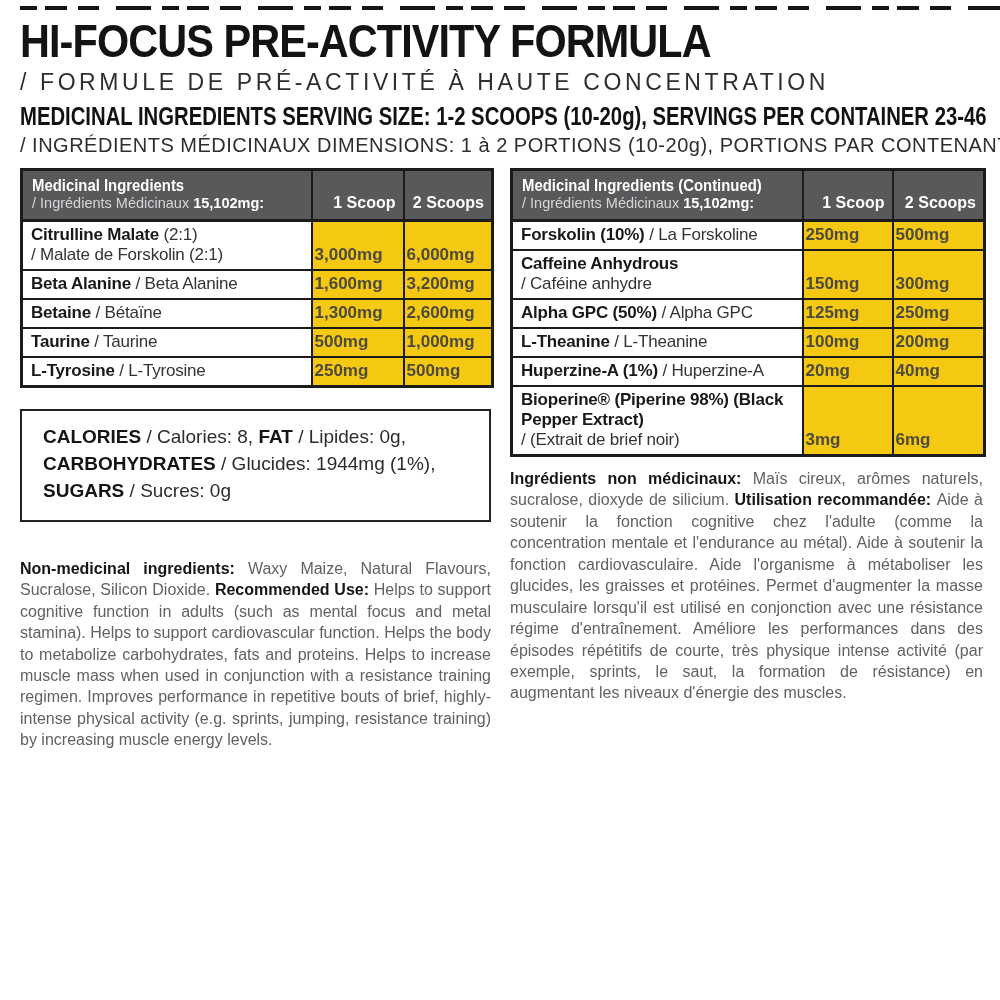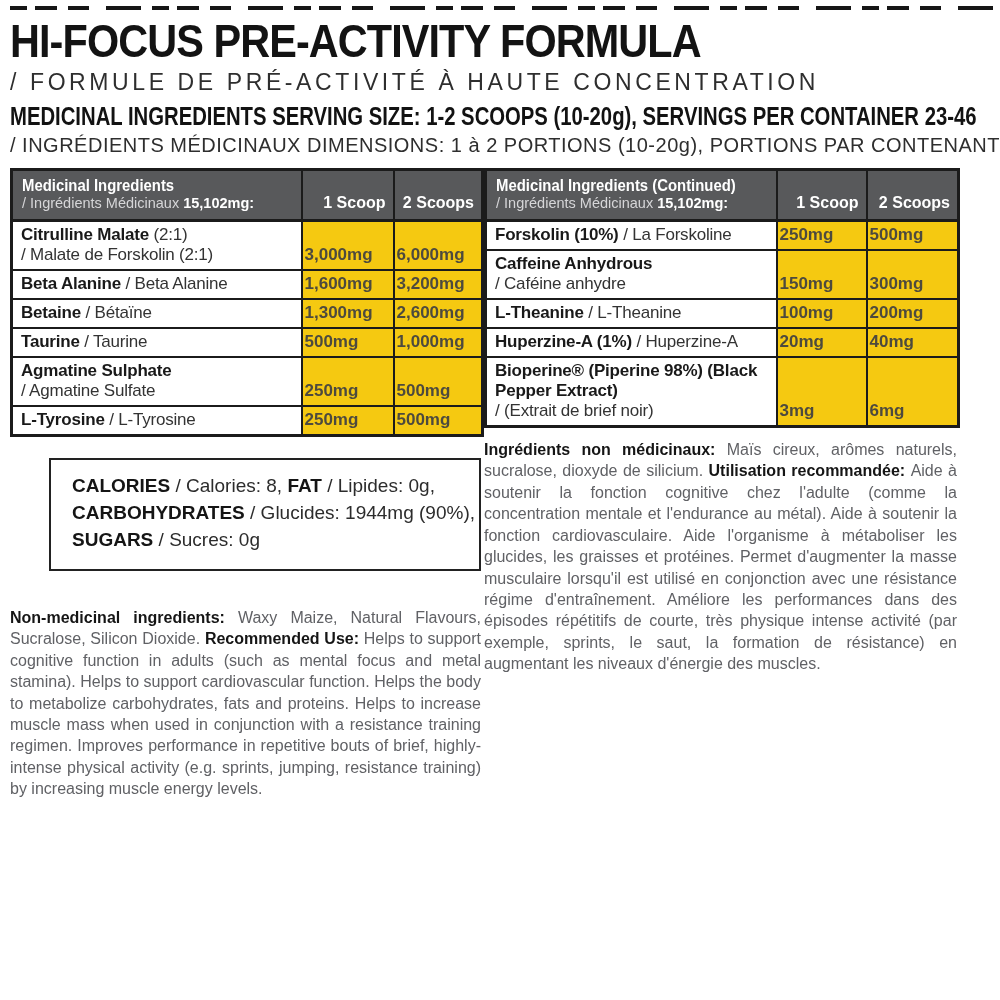--- a/index.html
+++ b/index.html
@@ -3,21 +3,21 @@
 <meta charset="utf-8">
 <style>
   html, body {
     margin: 0; padding: 0;
     width: 1000px; height: 1000px;
     background: #ffffff;
     font-family: "Liberation Sans", sans-serif;
     overflow: hidden;
     color: #1a1a1a;
   }
-  .label-wrap { padding: 6px 17px 0 10px; }
+  .label-wrap { padding: 6px 17px 0 20px; }
 
   
   .crop-strip {
     height: 4px; width: 992px; margin-bottom: 8px;
     background: repeating-linear-gradient(90deg,
       #161616 0 17px, transparent 17px 25px,
       #161616 25px 47px, transparent 47px 58px,
       #161616 58px 79px, transparent 79px 96px,
       #161616 96px 131px, transparent 131px 142px);
   }
@@ -43,21 +43,21 @@
   .serving-fr {
     margin-top: 5px;
     font-size: 20px; letter-spacing: 0.5px; white-space: nowrap;
     color: #2e2e2e;
   }
 
   .columns {
     margin-top: 11px;
     display: grid;
     grid-template-columns: 471px 473px;
-    column-gap: 3px;
+    column-gap: 19px;
     align-items: start;
   }
 
   table.ing-table {
     border-collapse: collapse;
     width: 100%;
     table-layout: fixed;
     border: 3px solid #1b1b1b;
   }
   table.ing-table td, table.ing-table th { border: 2px solid #1b1b1b; }
@@ -96,21 +96,20 @@
     padding: 2px 7px 4px 2px;
     color: #4d4a3e;
   }
 
   .cal-box {
     margin-top: 21px;
     border: 2.5px solid #222222;
     padding: 13px 8px 15px 21px;
     font-size: 19px; line-height: 1.42;
     color: #2c2c2c;
-    margin-left: 39px;
   }
   .cal-line { white-space: nowrap; }
   .seg-bold { font-weight: bold; color: #151515; }
 
   .para {
     text-align: justify;
     font-size: 16px; line-height: 1.34;
     color: #606165; margin: 0;
   }
   .para-en { margin-top: 36px; }
@@ -162,35 +161,30 @@
               <td class="name-cell"><span class="nm-b">Betaine</span> <span>/ Bétaïne</span></td>
               <td class="amt-cell">1,300mg</td>
               <td class="amt-cell">2,600mg</td>
             </tr>
             <tr>
               <td class="name-cell"><span class="nm-b">Taurine</span> <span>/ Taurine</span></td>
               <td class="amt-cell">500mg</td>
               <td class="amt-cell">1,000mg</td>
             </tr>
             <tr>
-              <td class="name-cell"><span class="nm-b">Agmatine Sulphate</span><br><span>/ Agmatine Sulfate</span></td>
-              <td class="amt-cell">250mg</td>
-              <td class="amt-cell">500mg</td>
-            </tr>
-            <tr>
               <td class="name-cell"><span class="nm-b">L-Tyrosine</span> <span>/ L-Tyrosine</span></td>
               <td class="amt-cell">250mg</td>
               <td class="amt-cell">500mg</td>
             </tr>
           </tbody>
       </table>
 
       <div class="cal-box">
           <div class="cal-line"><span class="seg-bold">CALORIES</span><span> / Calories: 8, </span><span class="seg-bold">FAT</span><span> / Lipides: 0g,</span></div>
-          <div class="cal-line"><span class="seg-bold">CARBOHYDRATES</span><span> / Glucides: 1944mg (90%),</span></div>
+          <div class="cal-line"><span class="seg-bold">CARBOHYDRATES</span><span> / Glucides: 1944mg (1%),</span></div>
           <div class="cal-line"><span class="seg-bold">SUGARS</span><span> / Sucres: 0g</span></div>
         </div>
 
       <p class="para para-en"><span class="seg-bold">Non-medicinal ingredients: </span><span>Waxy Maize, Natural Flavours, Sucralose, Silicon Dioxide. </span><span class="seg-bold">Recommended Use: </span><span>Helps to support cognitive function in adults (such as mental focus and metal stamina). Helps to support cardiovascular function. Helps the body to metabolize carbohydrates, fats and proteins. Helps to increase muscle mass when used in conjunction with a resistance training regimen. Improves performance in repetitive bouts of brief, highly-intense physical activity (e.g. sprints, jumping, resistance training) by increasing muscle energy levels.</span></p>
     </div>
 
     <div>
       <table class="ing-table">
         <colgroup>
             <col style="width:291px">
@@ -212,20 +206,25 @@
               <td class="name-cell"><span class="nm-b">Forskolin (10%)</span> <span>/ La Forskoline</span></td>
               <td class="amt-cell">250mg</td>
               <td class="amt-cell">500mg</td>
             </tr>
             <tr>
               <td class="name-cell"><span class="nm-b">Caffeine Anhydrous</span><br><span>/ Caféine anhydre</span></td>
               <td class="amt-cell">150mg</td>
               <td class="amt-cell">300mg</td>
             </tr>
             <tr>
+              <td class="name-cell"><span class="nm-b">Alpha GPC (50%)</span> <span>/ Alpha GPC</span></td>
+              <td class="amt-cell">125mg</td>
+              <td class="amt-cell">250mg</td>
+            </tr>
+            <tr>
               <td class="name-cell"><span class="nm-b">L-Theanine</span> <span>/ L-Theanine</span></td>
               <td class="amt-cell">100mg</td>
               <td class="amt-cell">200mg</td>
             </tr>
             <tr>
               <td class="name-cell"><span class="nm-b">Huperzine-A (1%)</span> <span>/ Huperzine-A</span></td>
               <td class="amt-cell">20mg</td>
               <td class="amt-cell">40mg</td>
             </tr>
             <tr>

